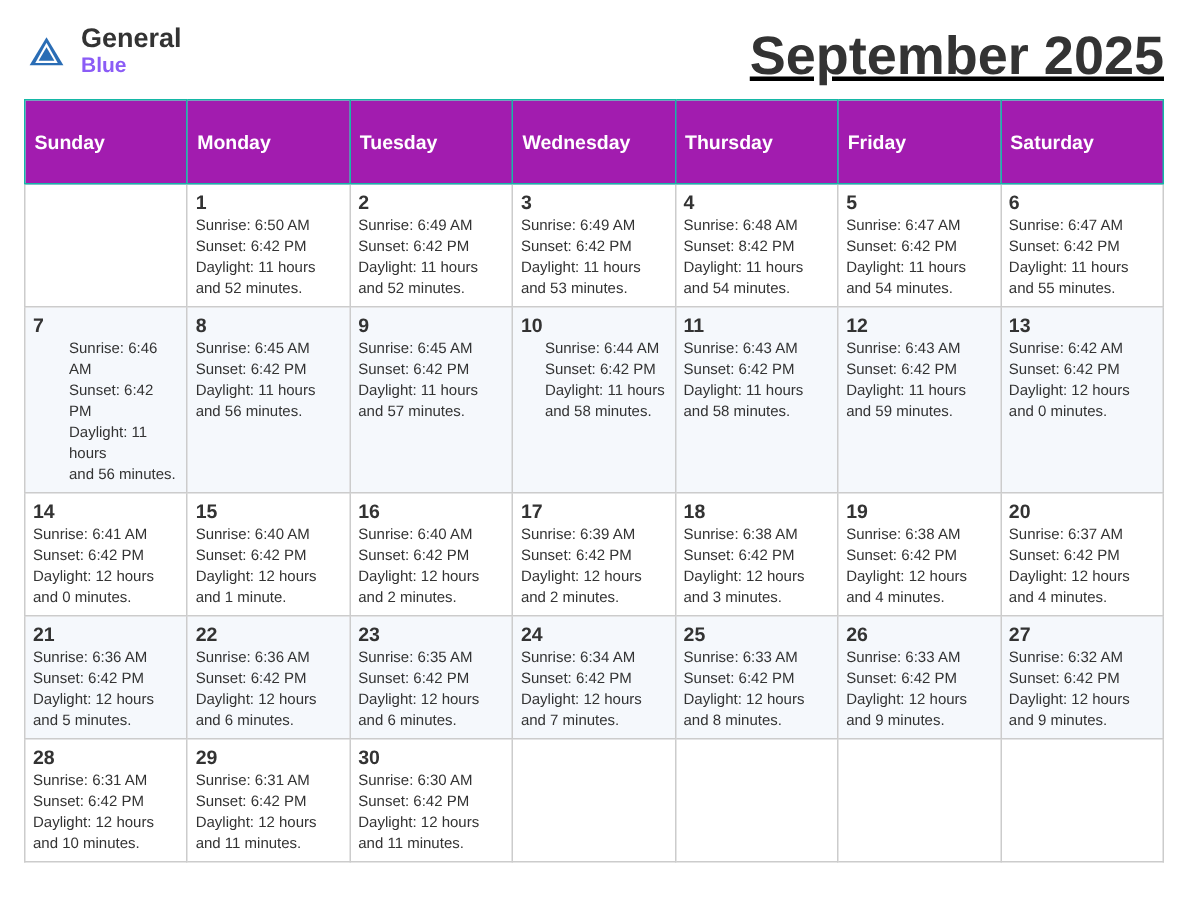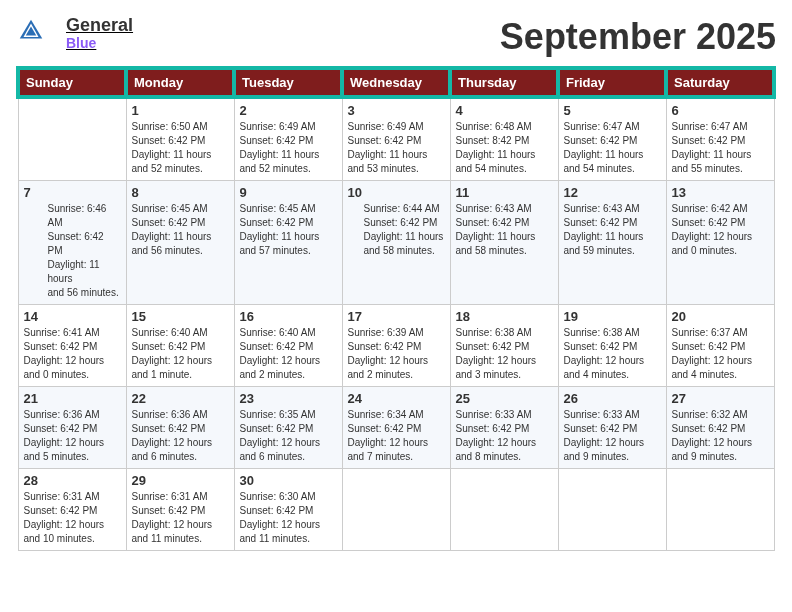--- a/index.html
+++ b/index.html
@@ -11,23 +11,22 @@
       padding: 16px;
     }
     .header {
       display: flex;
       align-items: flex-start;
       justify-content: space-between;
       margin-bottom: 8px;
     }
     .logo {
       display: flex;
-      align-items: flex-start;
-      gap: 20px;
-      text-decoration: underline;
+      align-items: flex-end;
+      gap: 8px;
     }
     .logo-text {
       display: flex;
       flex-direction: column;
       line-height: 1.1;
     }
     .logo-general {
       font-size: 18px;
       font-weight: bold;
       color: #333;
@@ -36,43 +35,44 @@
       font-size: 14px;
       font-weight: bold;
       color: #8b5cf6;
     }
     .logo-icon {
       width: 30px;
       height: 30px;
     }
     .title-block {
       text-align: right;
+      text-decoration: underline;
     }
     .month-title {
       font-size: 36px;
       font-weight: bold;
       color: #333;
     }
     .location-title {
       font-size: 14px;
       color: #555;
     }
     table {
       width: 100%;
       border-collapse: collapse;
       table-layout: fixed;
     }
     th {
-      background-color: #7f1d1d;
+      background-color: #a21caf;
       color: #fff;
       text-align: left;
-      padding: 5px 6px;
+      padding: 20px 6px;
       font-size: 13px;
       font-weight: bold;
-      border: 4px solid #14b8a6;
+      border: 1px solid #14b8a6;
     }
     td {
       border: 1px solid #ccc;
       vertical-align: top;
       padding: 4px 5px;
       font-size: 10.5px;
       color: #333;
       height: 80px;
     }
     .day-num {

